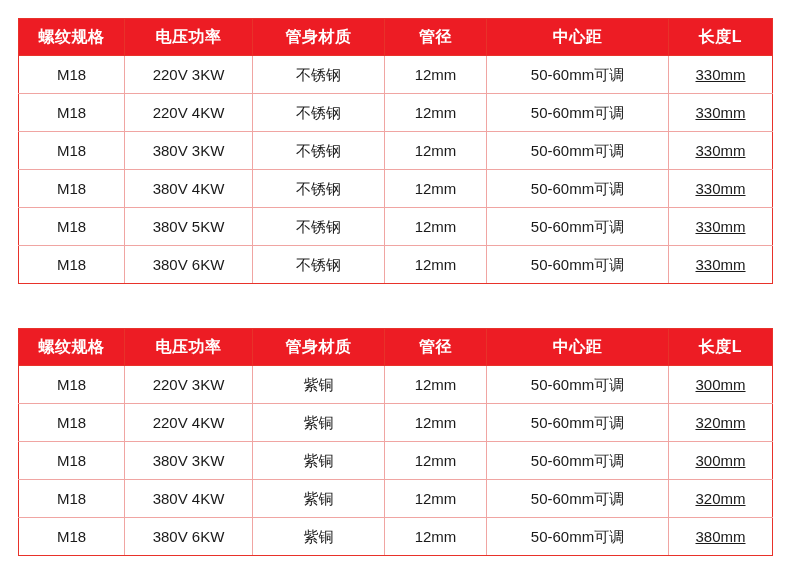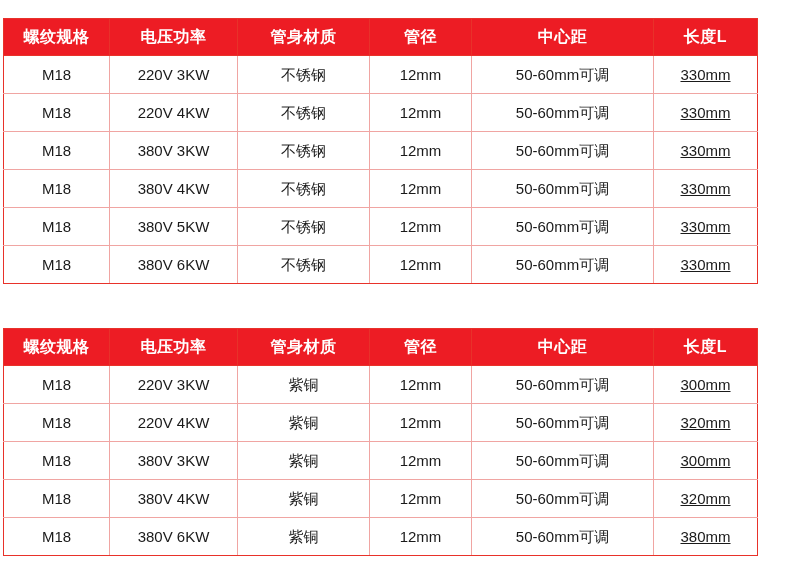--- a/index.html
+++ b/index.html
@@ -12,21 +12,21 @@
     background: #ffffff;
     font-family: "Liberation Sans", "DejaVu Sans", sans-serif;
     color: #000000;
     overflow: hidden;
   }
   .page {
     width: 702px;
     height: 567px;
     position: relative;
     box-sizing: border-box;
-    padding: 18px 18px 0 3px;
+    padding: 18px 18px 0 18px;
   }
   table.spec-table {
     width: 754px;
     border-collapse: collapse;
     table-layout: fixed;
     background: #ffffff;
   }
   table.spec-table + table.spec-table {
     margin-top: 44px;
   }

